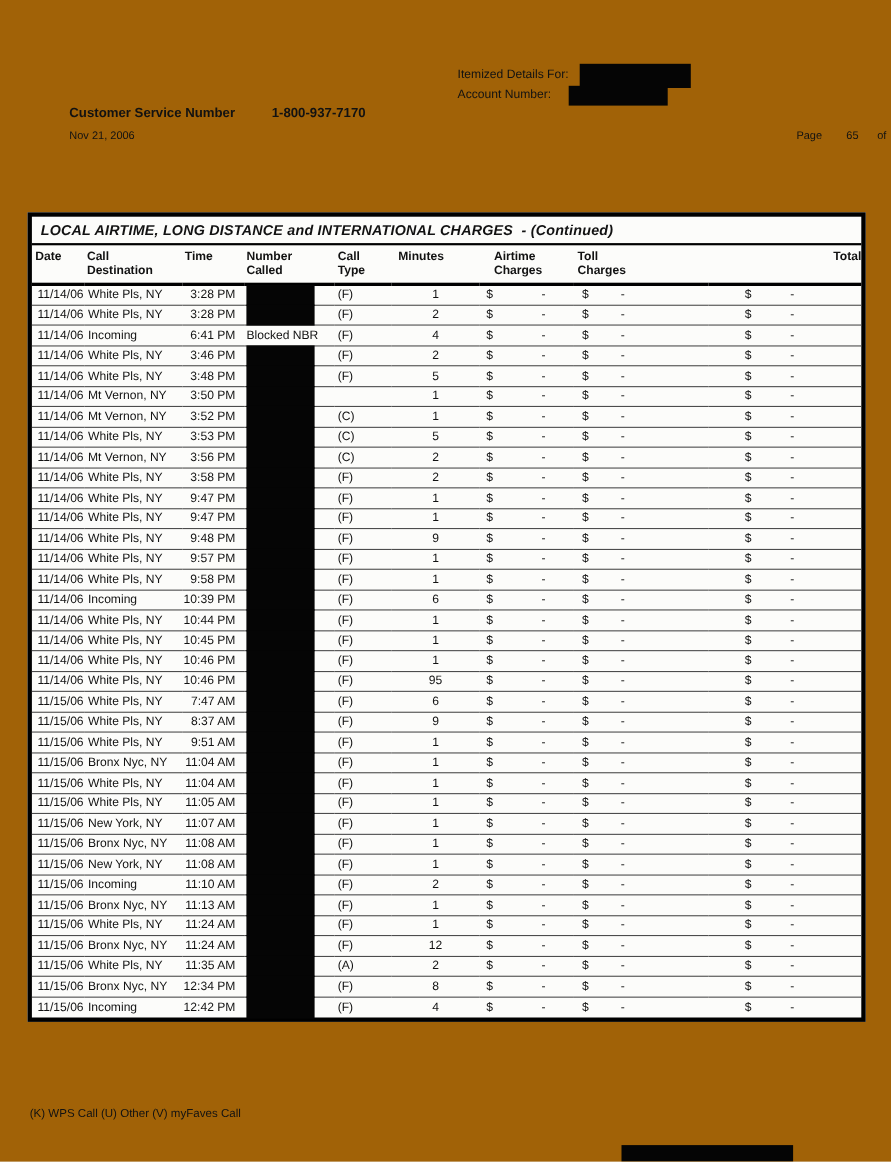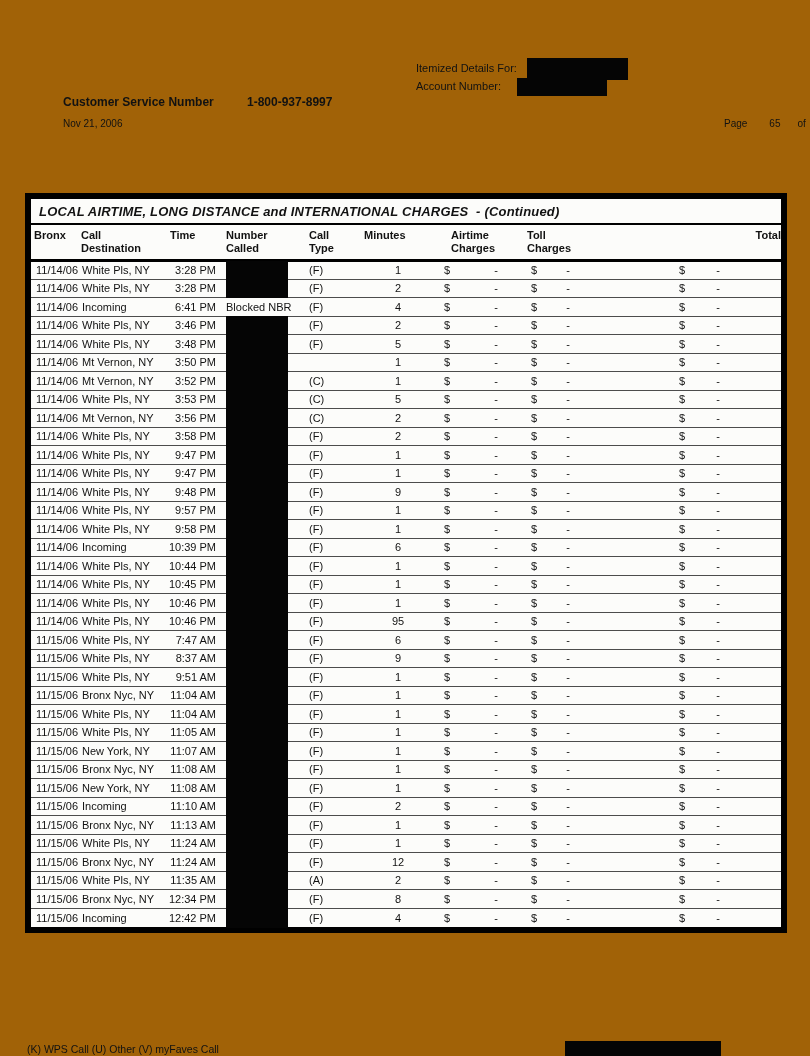--- a/index.html
+++ b/index.html
@@ -27,21 +27,21 @@
   .csn-number { left:247px; top:95px; font-size:12px; font-weight:bold; }
   .stmt-date  { left:63px;  top:118px; font-size:10px; }
   .pg { left:724px; top:118px; font-size:10px; display:flex;justify-content:space-between; }
   .pg .pg-cur { margin-left:22px; }
   .pg .pg-of  { margin-left:17px; }
   .pg .pg-tot { margin-left:13px; }
 
   
   .table-wrap {
     position:absolute; left:25px; top:193px; width:762px;
-    border:6px solid #000000;
+    border:4px solid #000000;
     background:#fcfcfa;
   }
   .table-title {
     border-bottom:2px solid #000;
     font-size:13px; font-weight:bold; font-style:italic;
     padding:5px 0 4px 8px;
     letter-spacing:.2px;
     white-space:pre;
   }
   table { width:100%; border-collapse:collapse; table-layout:fixed; }
@@ -76,35 +76,35 @@
   .c-air  .money { padding:0 25px 0 6px; }
   .c-toll .money { padding:0 76px 0 8px; }
   .c-total .money { padding:0 61px 0 33px; }
   .redact-bar {
     position:absolute; left:2px; top:-1px; bottom:-1px; width:62px;
     background:#050505;
   }
 
   
   .legend-1 { left:27px; top:973px;  font-size:10.5px; width:740px; }
-  .legend-2 { left:27px; top:1006px; font-size:10.5px; width:740px;margin-top:37px; }
+  .legend-2 { left:27px; top:1006px; font-size:10.5px; width:740px; }
   .redact-bottom { left:565px; top:1041px; width:156px; height:15px; }
 </style>
 </head>
 <body>
 
 <div class="doc-page">
 
   <div class="abs itemized-label">Itemized Details For:</div>
   <div class="redact redact-itemized"></div>
   <div class="abs account-label">Account Number:</div>
   <div class="redact redact-account"></div>
 
   <div class="abs csn-label">Customer Service Number</div>
-  <div class="abs csn-number">1-800-937-8997</div>
+  <div class="abs csn-number">1-800-937-7170</div>
   <div class="abs stmt-date">Nov 21, 2006</div>
 
   <div class="abs pg">
     <span class="pg-label">Page</span>
     <span class="pg-cur">65</span>
     <span class="pg-of">of</span>
     <span class="pg-tot">73</span>
   </div>
 
   <div class="table-wrap">
@@ -116,21 +116,21 @@
           <col style="width:56px">
         <col style="width:82px">
           <col style="width:52px">
           <col style="width:80px">
         <col style="width:85px">
           <col style="width:123px">
           <col>
       </colgroup>
       <thead>
         <tr>
-          <th class="h-date">Bronx</th>
+          <th class="h-date">Date</th>
           <th class="h-dest">Call
 Destination</th>
           <th class="h-time">Time</th>
           <th class="h-num">Number
 Called</th>
           <th class="h-type">Call
 Type</th>
           <th class="h-min">Minutes</th>
           <th class="h-air">Airtime
 Charges</th>

